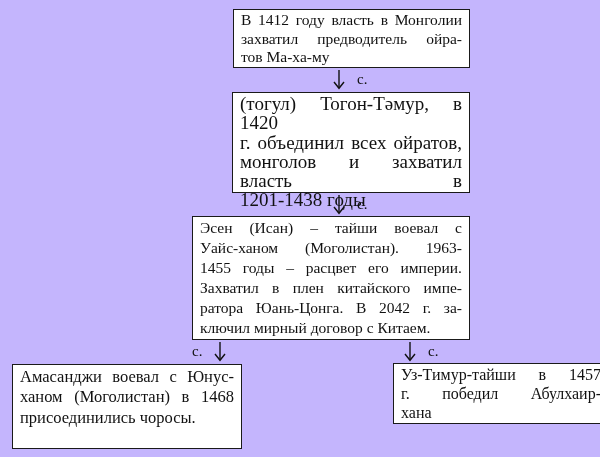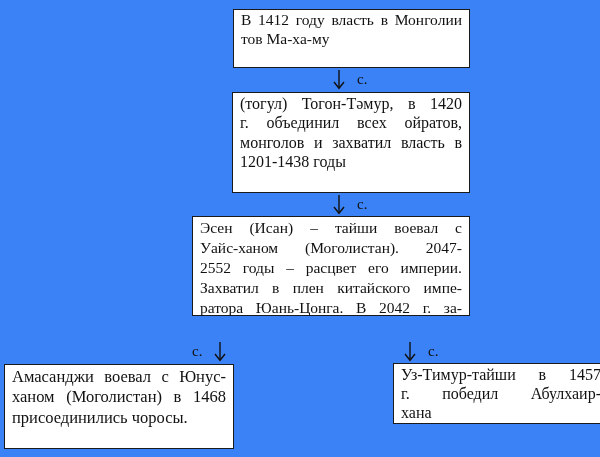--- a/index.html
+++ b/index.html
@@ -1,40 +1,40 @@
 <!DOCTYPE html>
 <html lang="ru"><head>
 <meta charset="utf-8">
 <style>
   html, body { margin: 0; padding: 0; background: #ffffff; }
   .canvas {
     position: relative;
     width: 600px;
     height: 457px;
-    background: #3b82f6;
+    background: #c4b5fd;
     font-family: "Liberation Serif", "DejaVu Serif", serif;
     color: #111111;
     overflow: hidden;
   }
   .node {
     position: absolute;
     box-sizing: border-box;
     border: 1.4px solid #1a1a1a;
     background: #ffffff;
     padding: 1px 7px 0 7px;
   }
   .node .line { text-align: justify; text-align-last: justify; white-space: nowrap; }
   .node .line { white-space: normal; }
   .node .line.last { text-align-last: left; }
 
   
   .n1 { left: 233px; top: 9px;   width: 237px; height: 59px;  font-size: 15.5px; line-height: 18.5px; }
-  .n2 { left: 232px; top: 92px;  width: 238px; height: 101px; font-size: 16px; line-height: 19.3px; }
-  .n3 { left: 192px; top: 216px; width: 278px; height: 100px; font-size: 15.5px; line-height: 20.1px; }
-  .n4 { left: 4px;   top: 364px; width: 230px; height: 85px;  font-size: 16.5px; line-height: 20.3px; padding-top: 2px; }
+  .n2 { left: 232px; top: 92px;  width: 238px; height: 101px; font-size: 19px; line-height: 19.3px; }
+  .n3 { left: 192px; top: 216px; width: 278px; height: 124px; font-size: 15.5px; line-height: 20.1px; }
+  .n4 { left: 12px;   top: 364px; width: 230px; height: 85px;  font-size: 16.5px; line-height: 20.3px; padding-top: 2px; }
   .n5 { left: 393px; top: 363px; width: 216px; height: 61px;  font-size: 16px;   line-height: 19.2px; }
 
   .connector {
     position: absolute;
     display: flex;
     align-items: flex-start;
     gap: 11px;
   }
   .connector .clabel {
     font-size: 15px;
@@ -48,20 +48,21 @@
   .c3 { left: 192px; top: 341px; }
   .c4 { left: 403px; top: 341px; }
 </style>
 </head>
 <body>
 
 <div class="canvas">
 
   <div class="node n1">
       <div class="line">В 1412 году власть в Монголии</div>
+      <div class="line">захватил предводитель ойра-</div>
       <div class="line last">тов Ма-ха-му</div>
     </div>
 
   <div class="connector c1">
     <svg class="arrow-icon" width="14" height="20" viewBox="0 0 14 20">
       <line x1="7" y1="0" x2="7" y2="17" stroke="#111111" stroke-width="1.4"></line>
       <polyline points="2,12 7,18.3 12,12" fill="none" stroke="#111111" stroke-width="1.4"></polyline>
     </svg>
     <span class="clabel">с.</span>
   </div>
@@ -76,24 +77,25 @@
   <div class="connector c2">
     <svg class="arrow-icon" width="14" height="20" viewBox="0 0 14 20">
       <line x1="7" y1="0" x2="7" y2="17" stroke="#111111" stroke-width="1.4"></line>
       <polyline points="2,12 7,18.3 12,12" fill="none" stroke="#111111" stroke-width="1.4"></polyline>
     </svg>
     <span class="clabel">с.</span>
   </div>
 
   <div class="node n3">
       <div class="line">Эсен (Исан) – тайши воевал с</div>
-      <div class="line">Уайс-ханом (Моголистан). 2047-</div>
-      <div class="line">2552 годы – расцвет его империи.</div>
+      <div class="line">Уайс-ханом (Моголистан). 1963-</div>
+      <div class="line">1455 годы – расцвет его империи.</div>
       <div class="line">Захватил в плен китайского импе-</div>
       <div class="line">ратора Юань-Цонга. В 2042 г. за-</div>
+      <div class="line last">ключил мирный договор с Китаем.</div>
     </div>
 
   <div class="connector c3">
     <span class="clabel">с.</span>
     <svg class="arrow-icon" width="14" height="20" viewBox="0 0 14 20">
       <line x1="7" y1="0" x2="7" y2="17" stroke="#111111" stroke-width="1.4"></line>
       <polyline points="2,12 7,18.3 12,12" fill="none" stroke="#111111" stroke-width="1.4"></polyline>
     </svg>
   </div>
 

